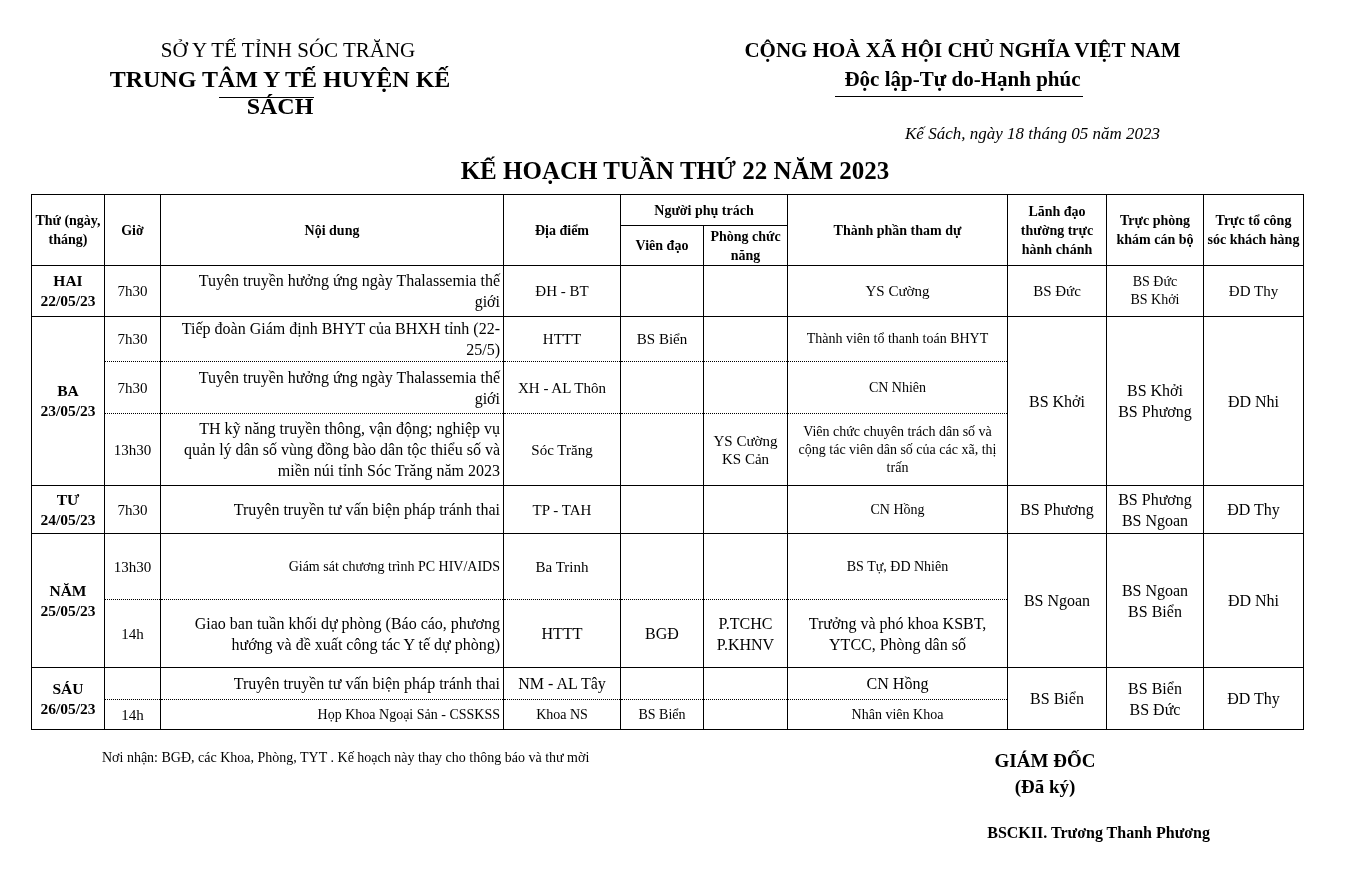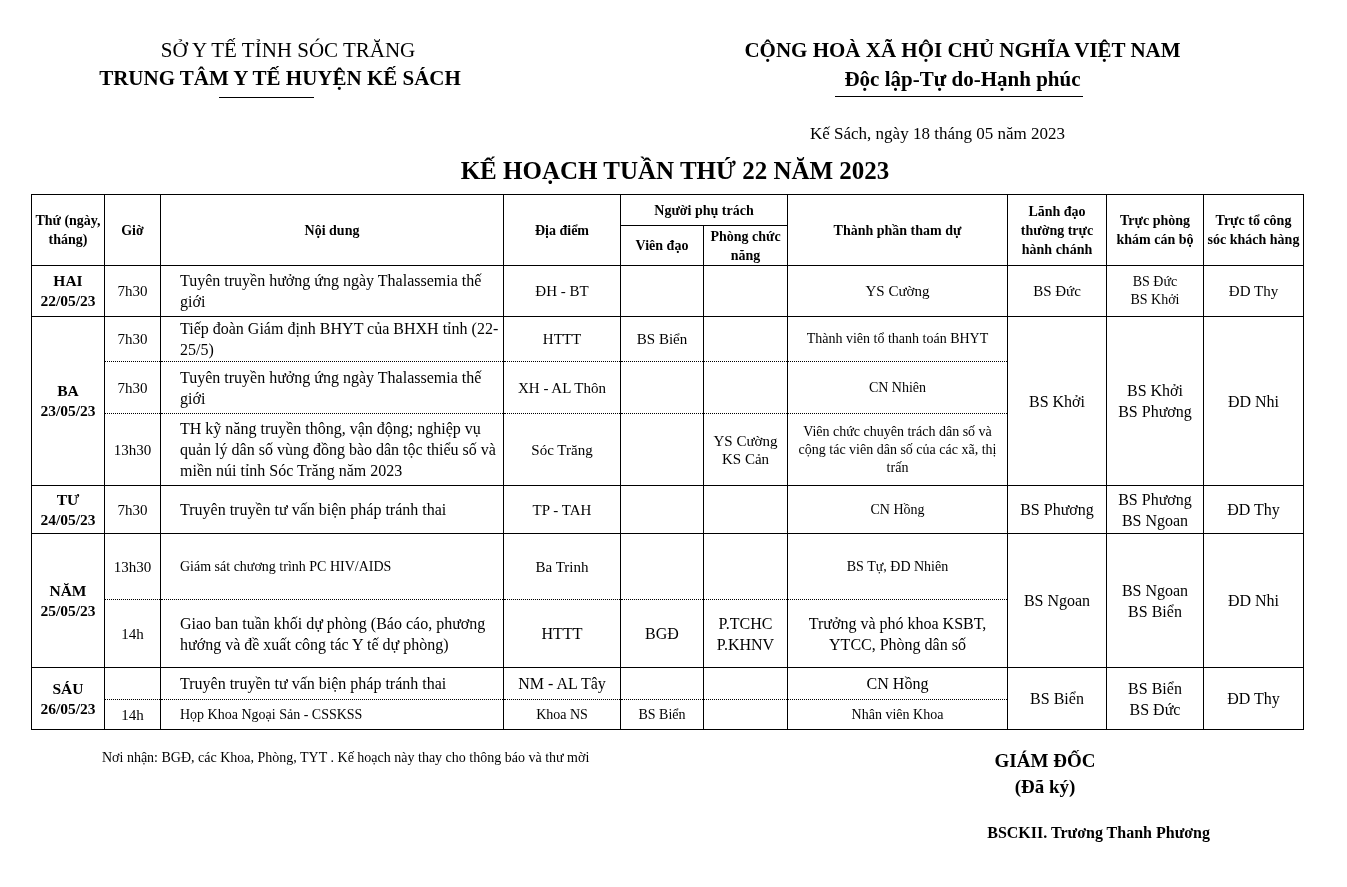--- a/index.html
+++ b/index.html
@@ -1,34 +1,34 @@
 <!DOCTYPE html>
 <html><head>
 <meta charset="utf-8">
 <style>
   html, body { margin:0; padding:0; background:#ffffff; }
   body { width:1347px; height:887px; position:relative; overflow:hidden;
          font-family:"Liberation Serif", serif; color:#000; }
   .abs { position:absolute; }
   .hdr-left-1 { left:98px; top:38px; width:380px; text-align:center; font-size:21px; }
-  .hdr-left-2 { left:90px; top:66px; width:380px; text-align:center; font-size:21px; font-weight:bold; }
+  .hdr-left-2 { left:90px; top:66px; width:380px; text-align:center; font-size:24px; font-weight:bold; }
   .hdr-left-line { left:219px; top:97px; width:95px; height:0; border-top:1.5px solid #000; }
   .hdr-right-1 { left:730px; top:38px; width:465px; text-align:center; font-size:21px; font-weight:bold; }
   .hdr-right-2 { left:730px; top:67px; width:465px; text-align:center; font-size:21px; font-weight:bold; }
   .hdr-right-line { left:835px; top:96px; width:248px; height:0; border-top:1.5px solid #000; }
-  .date-line { left:810px; top:124px; width:350px; text-align:left; font-size:17px; }
+  .date-line { left:810px; top:124px; width:350px; text-align:right; font-size:17px; font-style:italic; }
   .doc-title { left:330px; top:157px; width:690px; text-align:center; font-size:25px; font-weight:bold; }
 
   table.plan { position:absolute; left:31px; top:194px; border-collapse:collapse; table-layout:fixed;
                font-family:"Liberation Serif", serif; }
   table.plan td, table.plan th { border:1.5px solid #000; padding:0 3px; text-align:center; vertical-align:middle;
                font-size:15px; line-height:18px; }
   table.plan th { font-size:14px; font-weight:bold; line-height:19px; }
   table.plan td.day { font-weight:bold; font-size:15.5px; line-height:20px; }
-  table.plan td.content { text-align:left; font-size:16px; line-height:21px; padding-left:19px; }
+  table.plan td.content { text-align:right; font-size:16px; line-height:21px; padding-left:19px; }
   table.plan td.small { font-size:14px; }
   table.plan td.content.small { font-size:14px; }
   table.plan td.big { font-size:16px; line-height:21px; }
   .dot-bottom { border-bottom:1px dotted #000 !important; }
   .dot-top { border-top:1px dotted #000 !important; }
 
   .footer-left { left:102px; top:750px; font-size:14px; }
   .footer-title { left:960px; top:750px; width:170px; text-align:center; font-size:19px; font-weight:bold; }
   .footer-signed { left:960px; top:776px; width:170px; text-align:center; font-size:19px; font-weight:bold; }
   .footer-name { left:880px; top:824px; width:330px; text-align:right; font-size:16px; font-weight:bold; }

